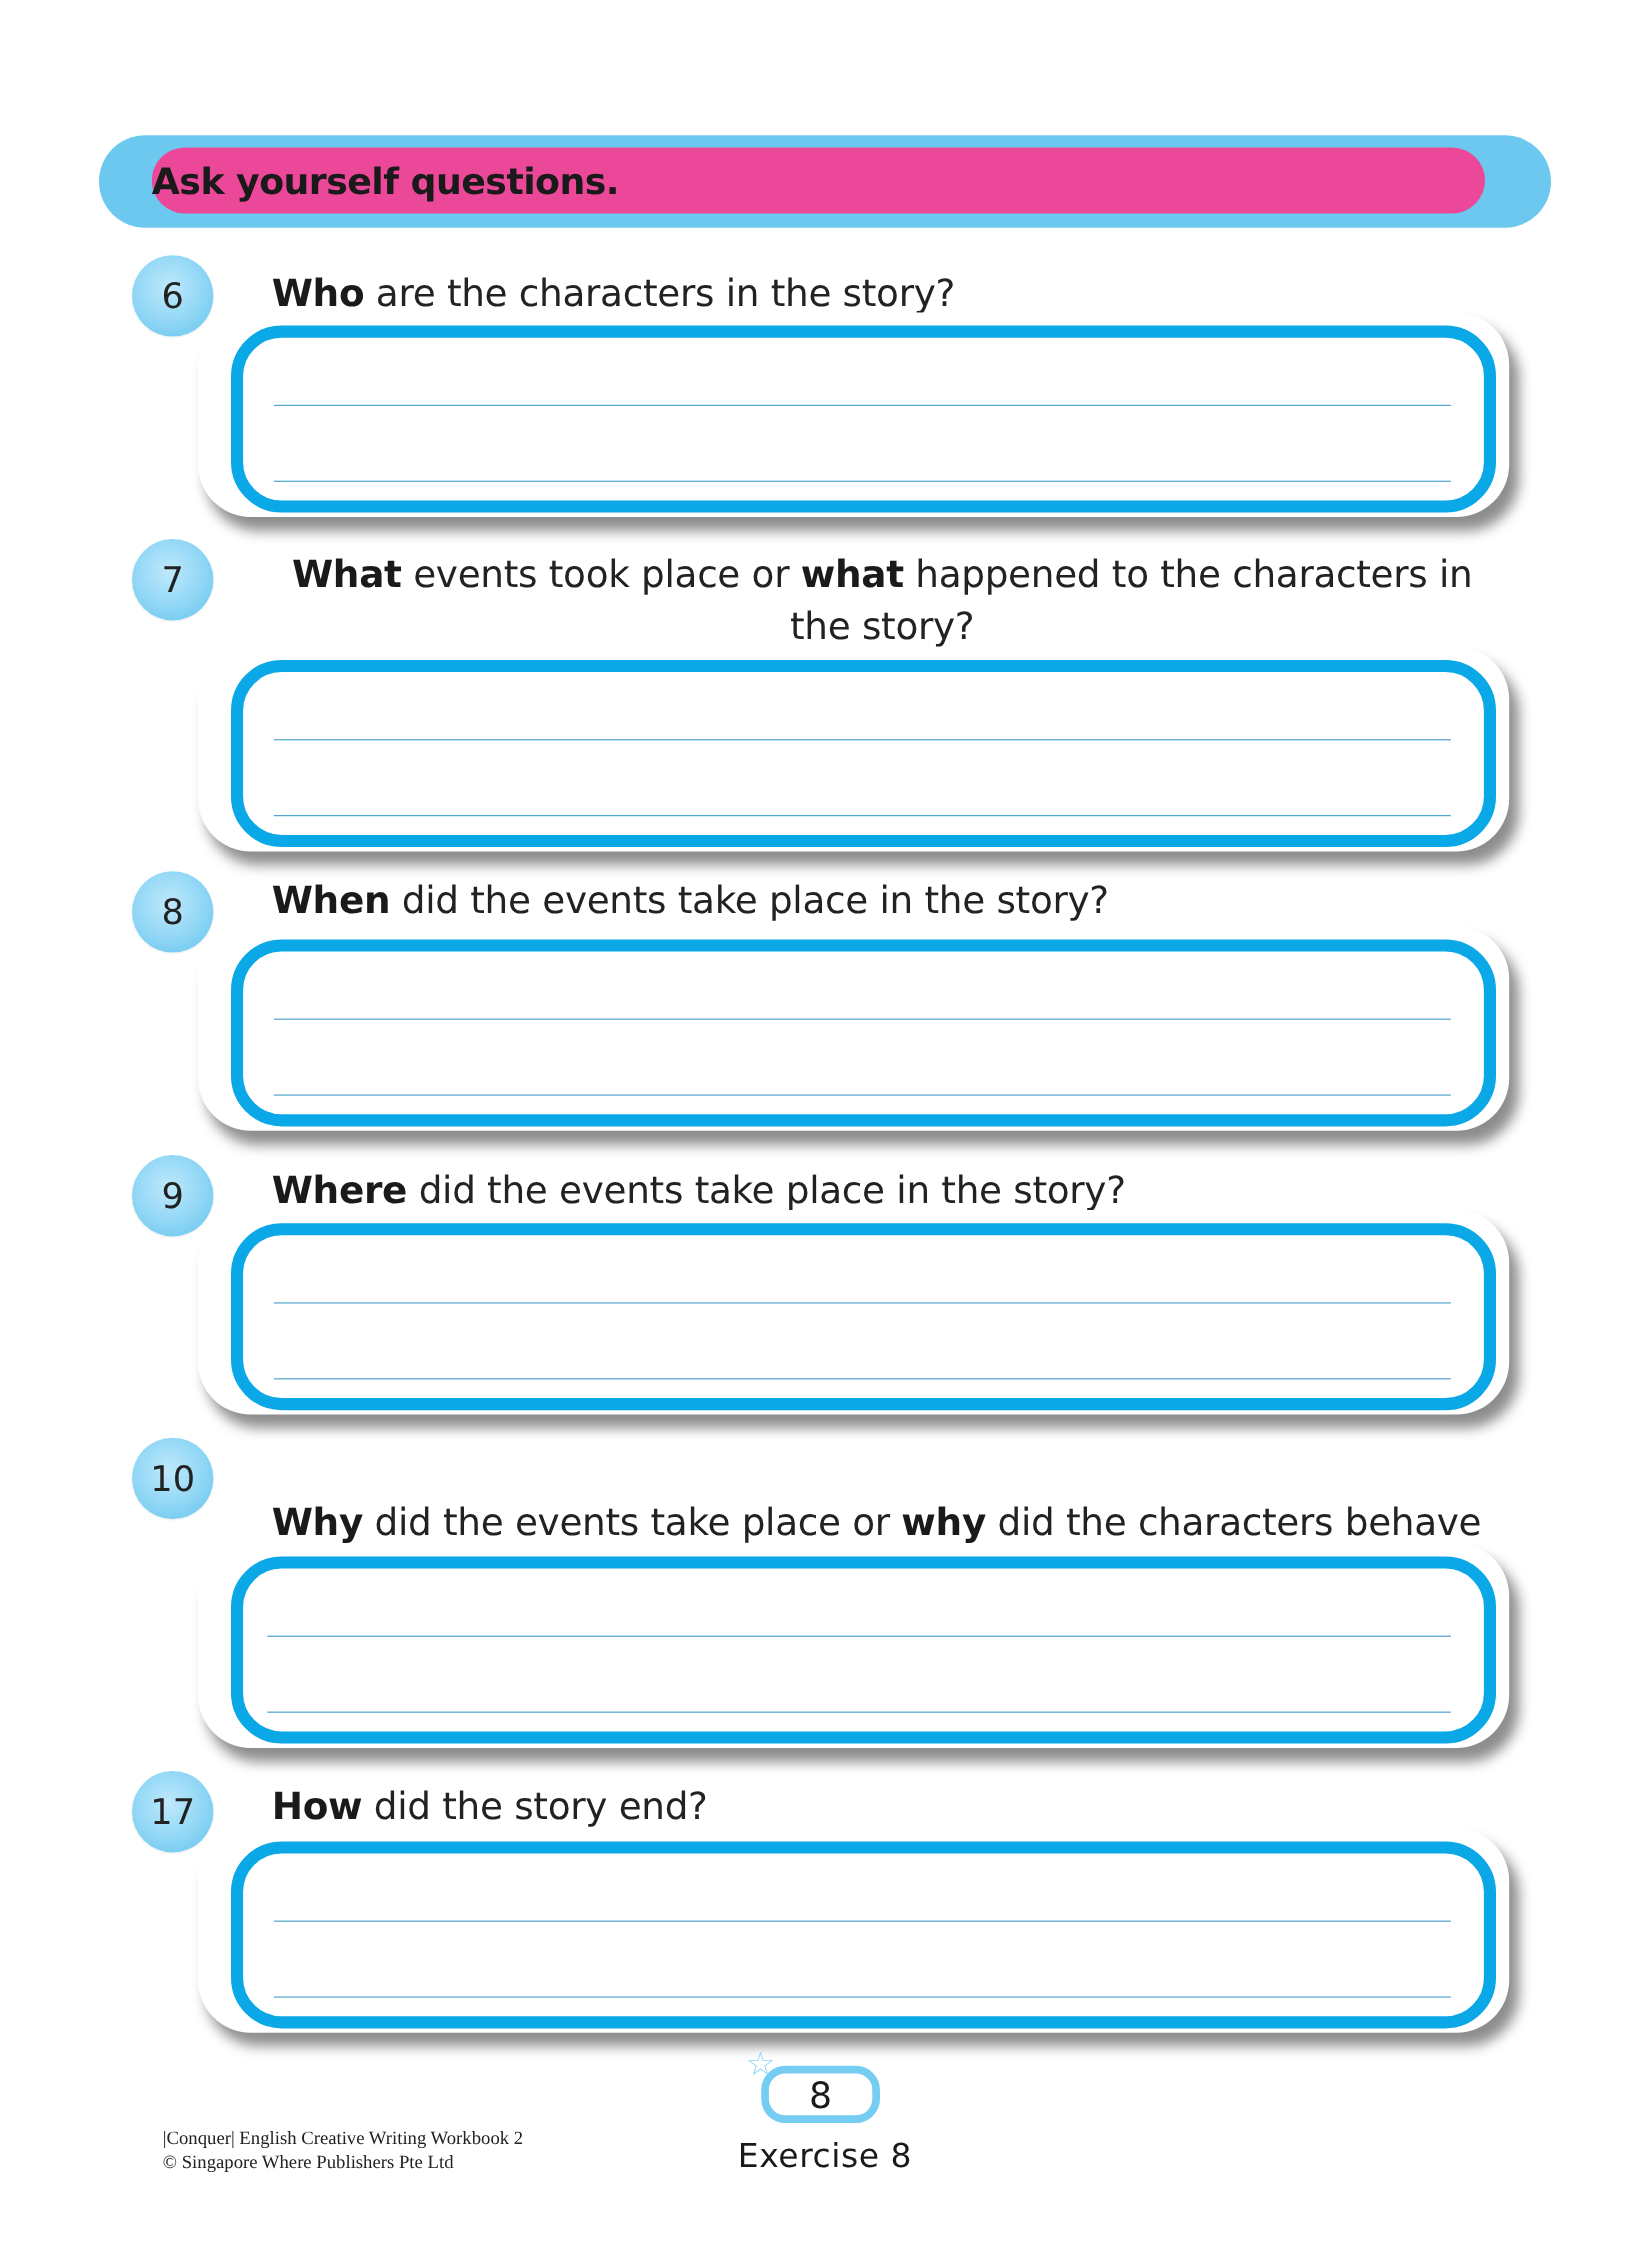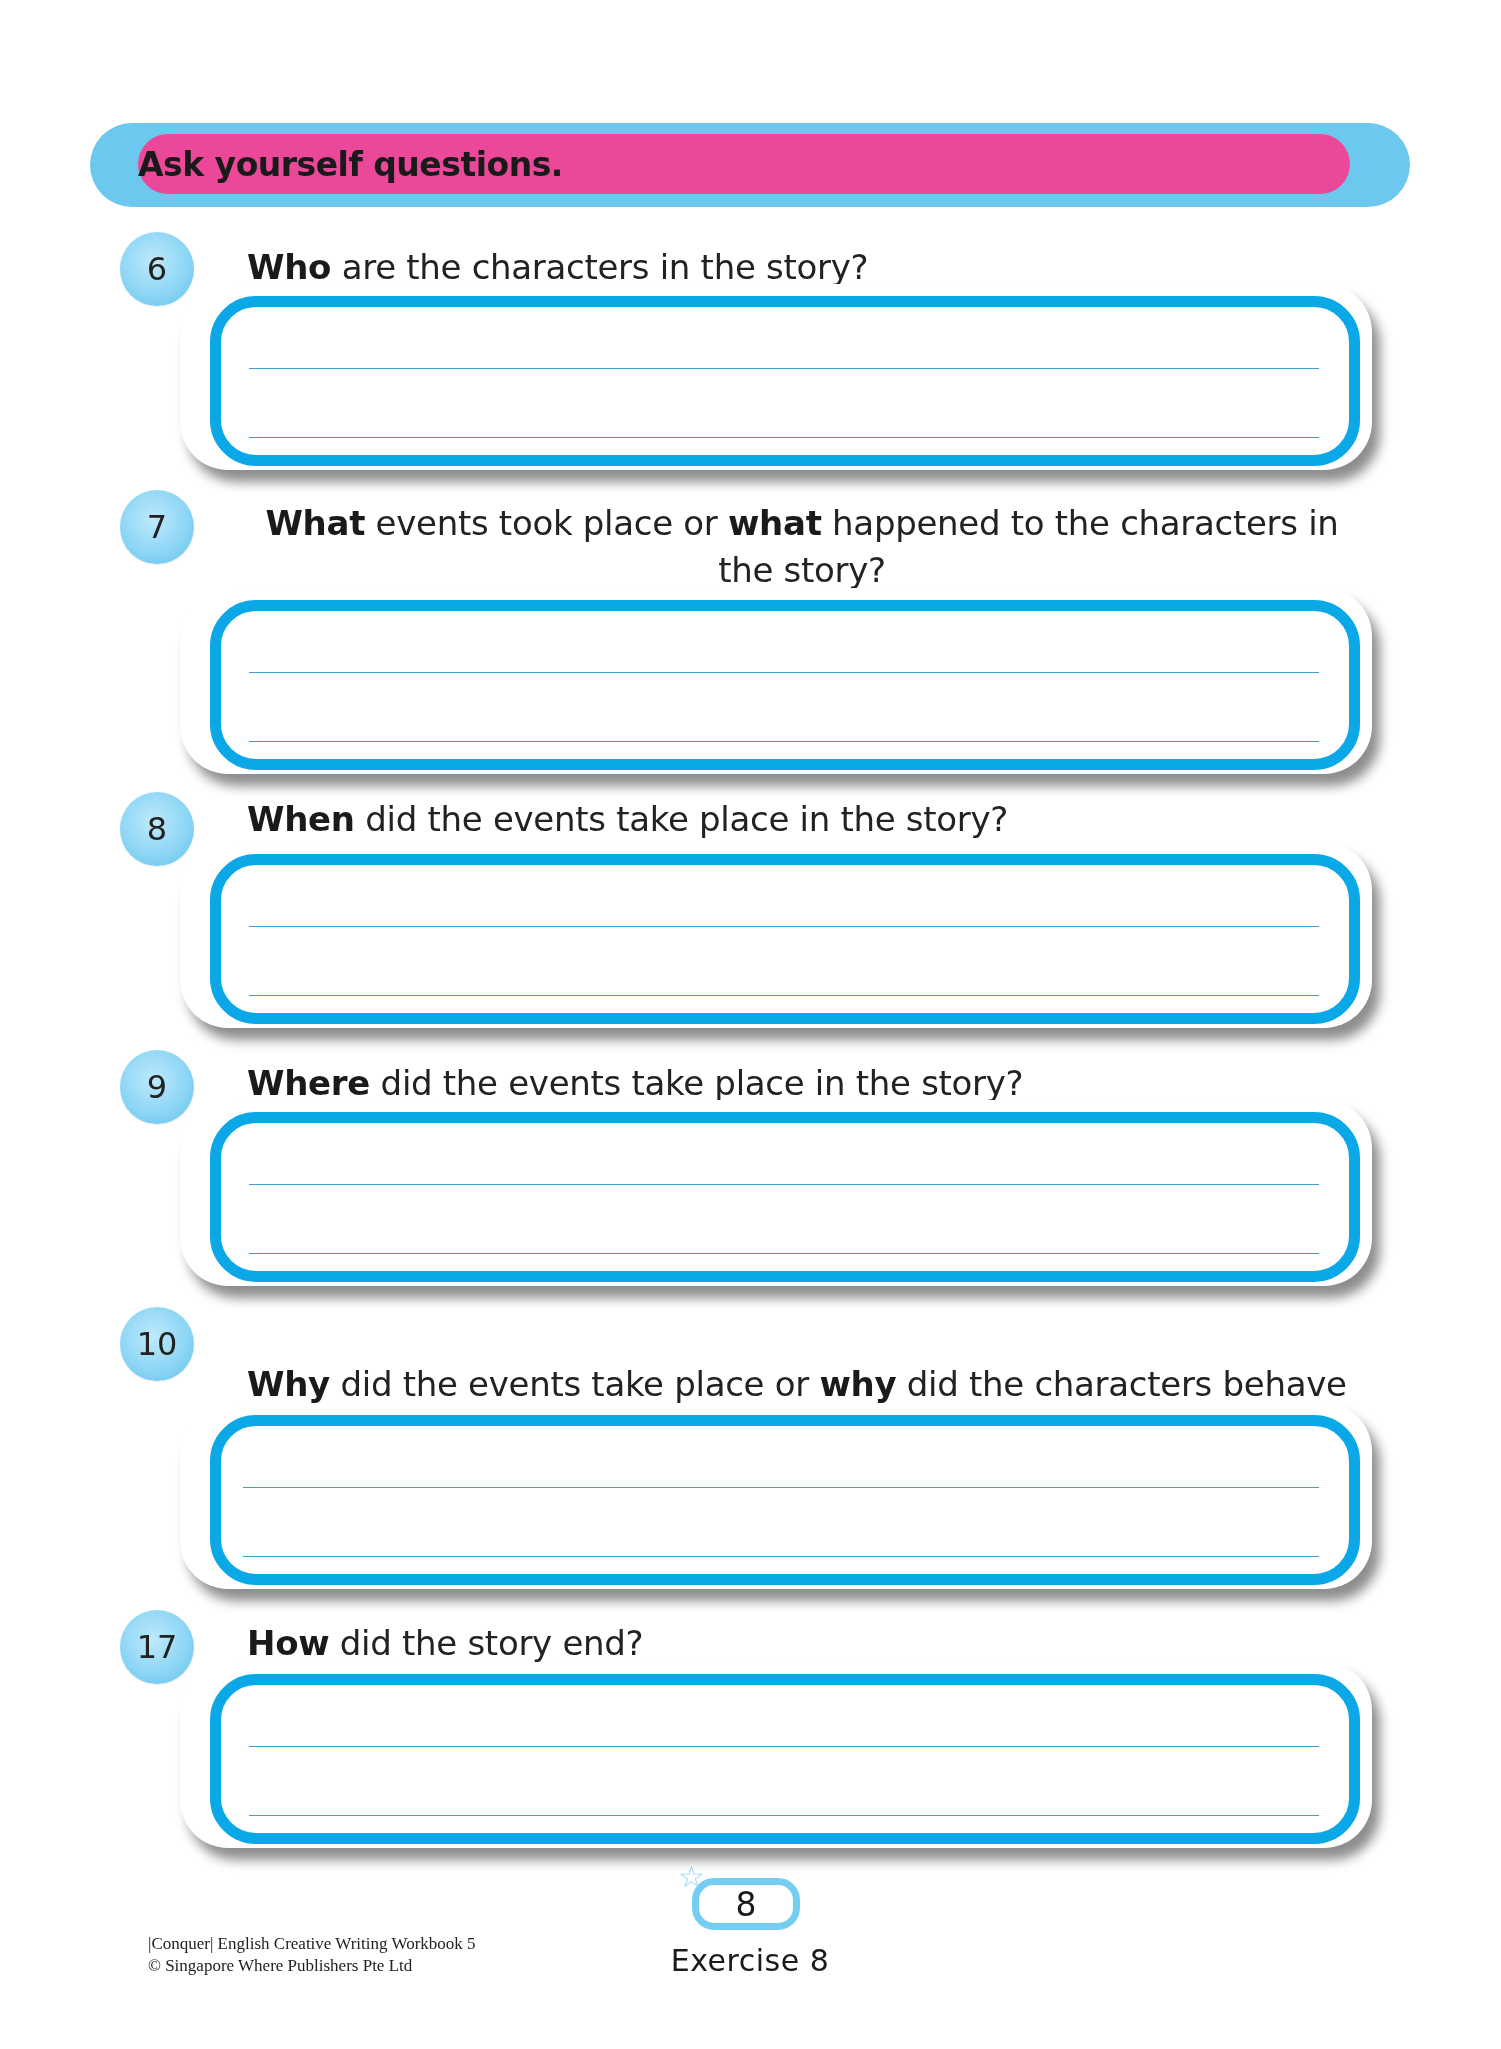--- a/index.html
+++ b/index.html
@@ -163,19 +163,19 @@
   <div class="q-text" style="top:10px;"><b>How</b><span> did the story end?</span></div>
   <div class="card" style="top:52px;height:186px;">
     <div class="answer-box">
       <div class="rule" style="top:61px;"></div>
       <div class="rule" style="top:130px;"></div>
     </div>
   </div>
 </div>
 
 <div class="footer-text">
-  <div>|Conquer| English Creative Writing Workbook 5</div>
+  <div>|Conquer| English Creative Writing Workbook 2</div>
   <div>© Singapore Where Publishers Pte Ltd</div>
 </div>
 
 <div class="page-badge">8</div>
 <div class="star-icon">☆</div>
 <div class="exercise-label">Exercise 8</div>
 
 </body></html>

